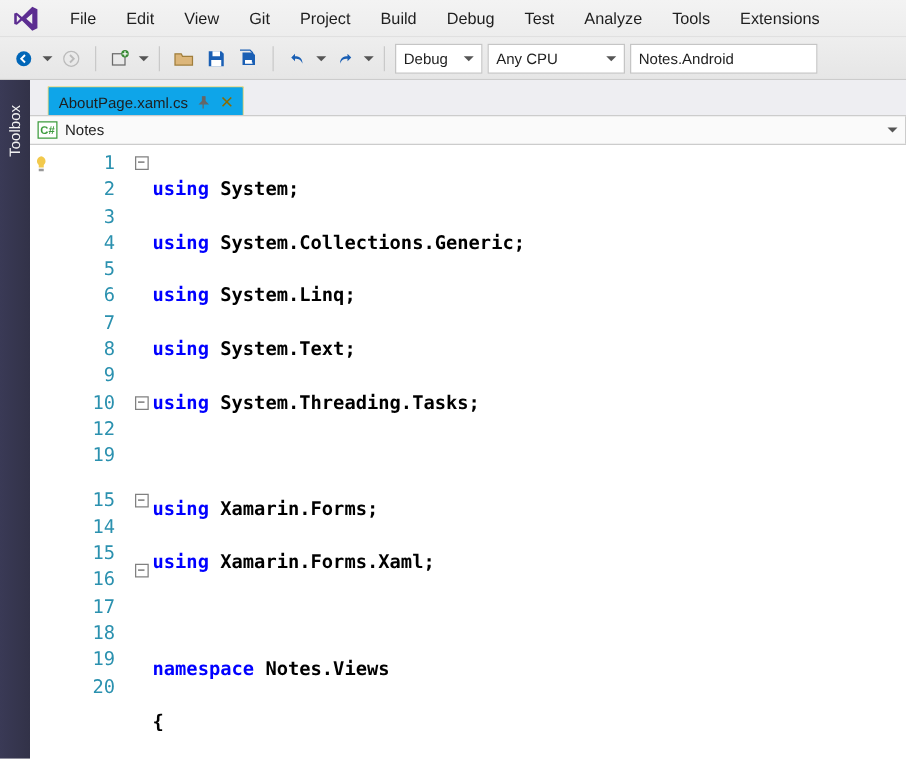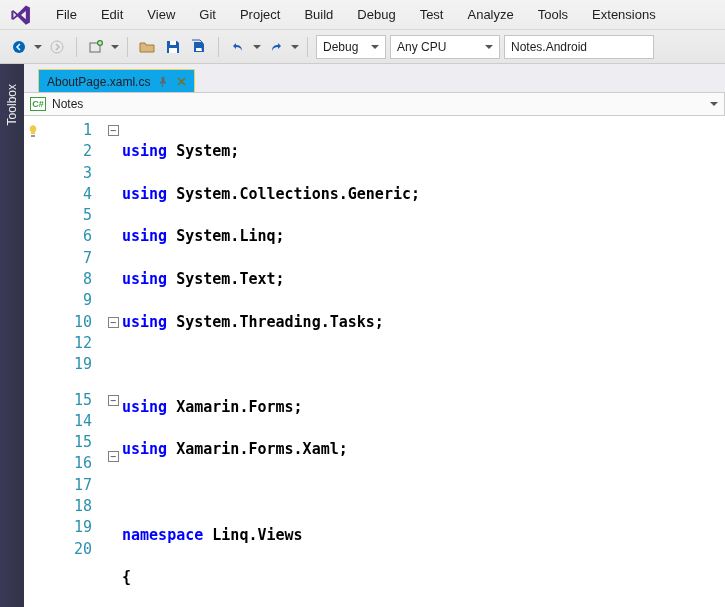--- a/index.html
+++ b/index.html
@@ -226,21 +226,21 @@
       <div class="code">
 <div class="crow"><span class="k">using</span><span class="id"> System;</span></div>
 <div class="crow"><span class="k">using</span><span class="id"> System.Collections.Generic;</span></div>
 <div class="crow"><span class="k">using</span><span class="id"> System.Linq;</span></div>
 <div class="crow"><span class="k">using</span><span class="id"> System.Text;</span></div>
 <div class="crow"><span class="k">using</span><span class="id"> System.Threading.Tasks;</span></div>
 <div class="crow"></div>
 <div class="crow"><span class="k">using</span><span class="id"> Xamarin.Forms;</span></div>
 <div class="crow"><span class="k">using</span><span class="id"> Xamarin.Forms.Xaml;</span></div>
 <div class="crow"></div>
-<div class="crow"><span class="k">namespace</span><span class="id"> Linq.Views</span></div>
+<div class="crow"><span class="k">namespace</span><span class="id"> Notes.Views</span></div>
 <div class="crow"><span class="p">{</span></div>
 
 
 
 
 
 
 
 
 

